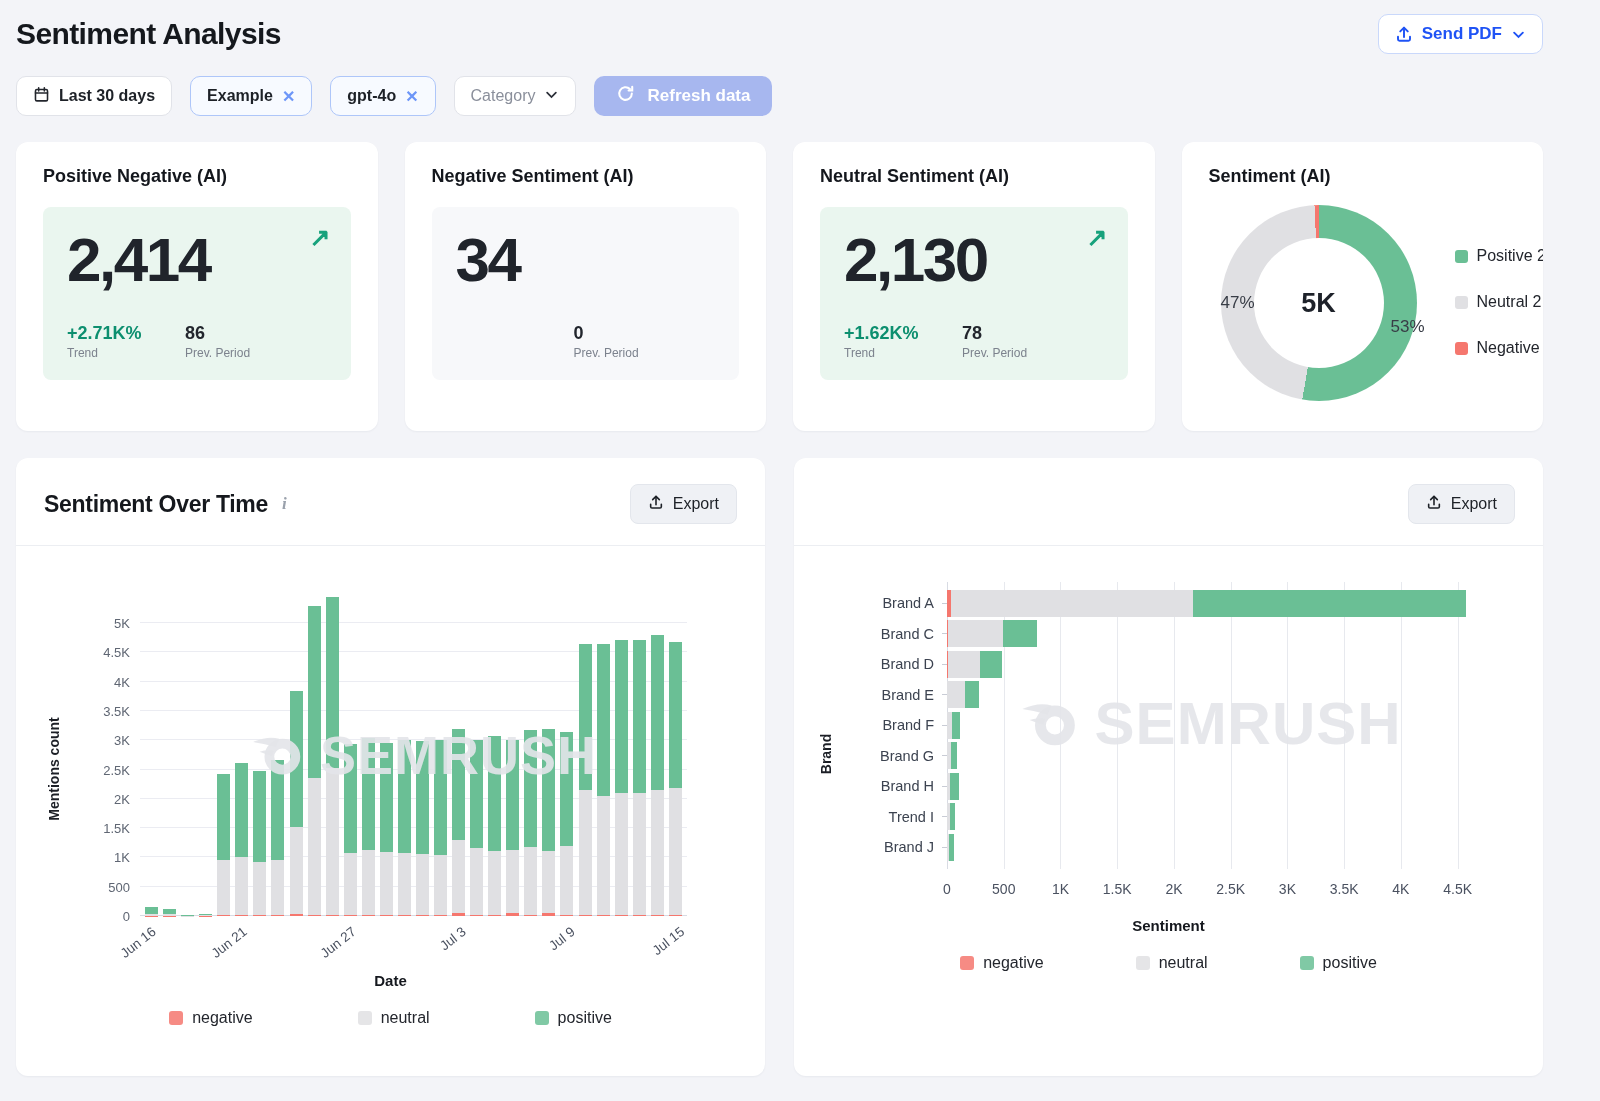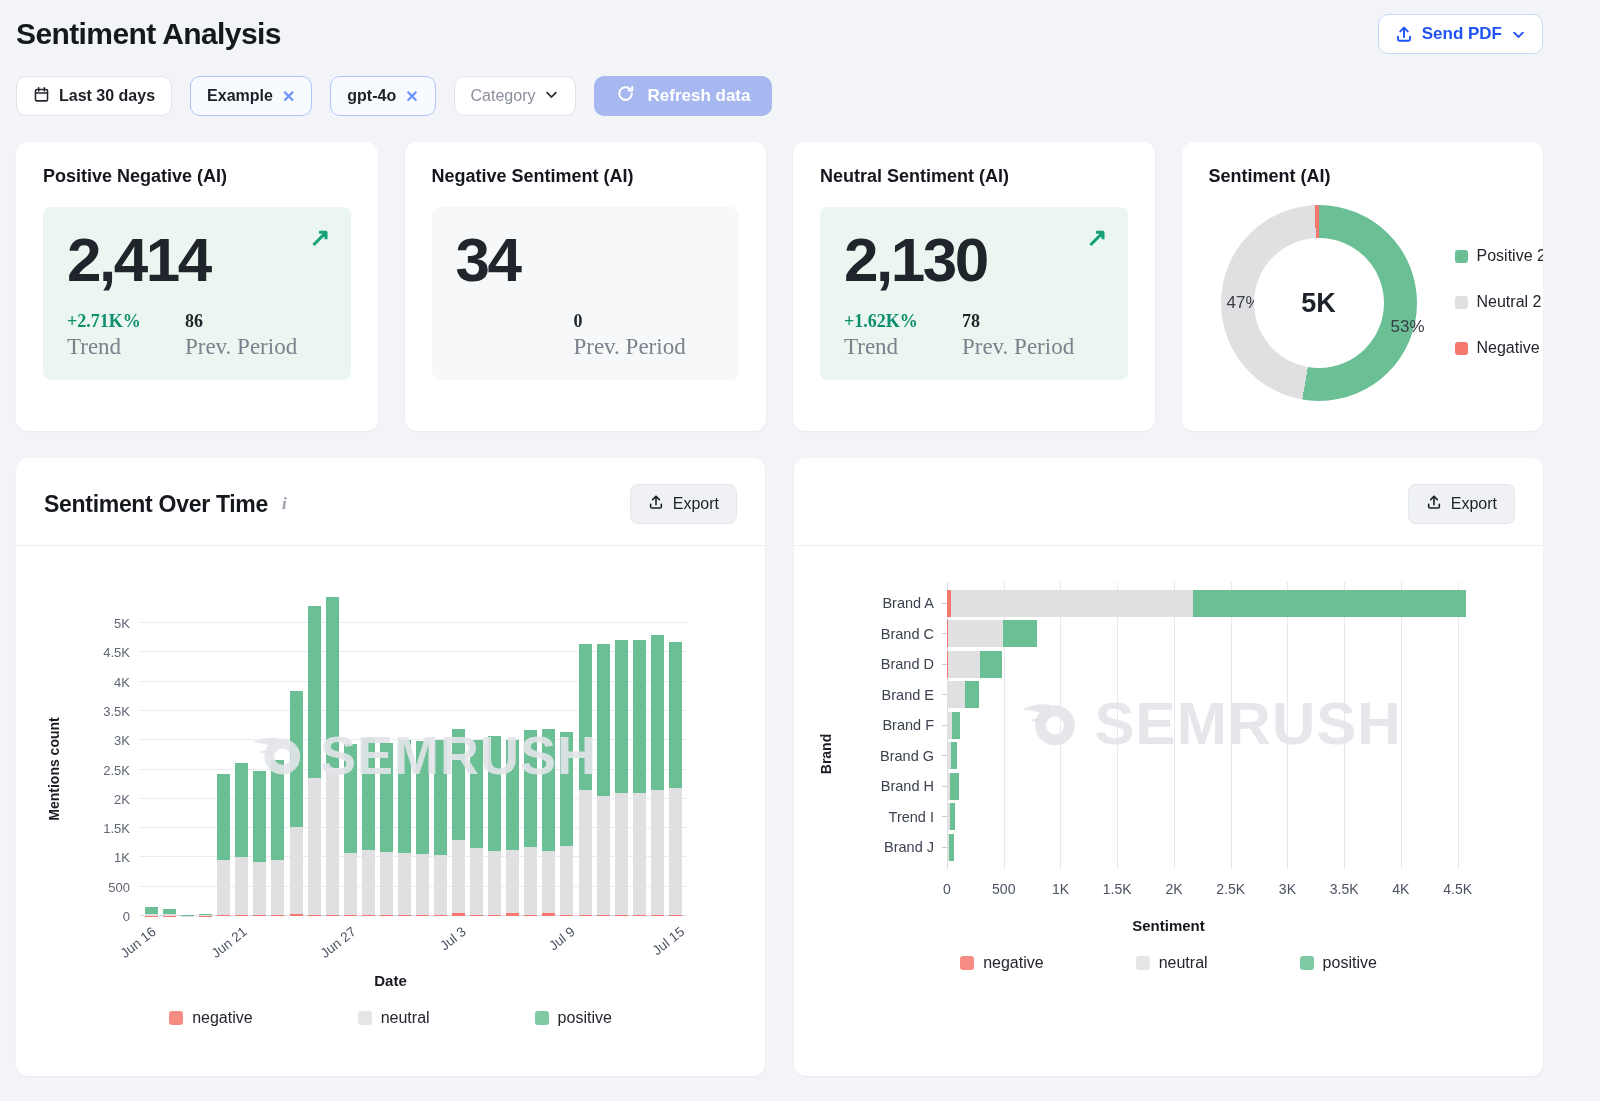--- a/index.html
+++ b/index.html
@@ -43,37 +43,37 @@
   .card {
     background:#fff; border-radius:12px; box-shadow:0 1px 2px rgba(25,30,50,.05);
   }
   .kpi { height:289px; padding:24px 27px; }
   .kpi-title { font-size:18px; font-weight:700; color:#14171d; }
   .panel { margin-top:20px; height:173px; border-radius:8px; padding:18px 24px; position:relative; }
   .panel.green { background:#eaf6ef; }
   .panel.gray  { background:#f7f8fa; }
   .panel .arrow { position:absolute; top:16px; right:20px; color:#17a27c; font-size:25px; font-weight:700; }
   .panel .val { font-size:62px; font-weight:800; letter-spacing:-2.5px; color:#20242b; line-height:1.0; margin-top:4px; }
-  .panel .stats { margin-top:20px; display:grid; grid-template-columns:1fr 1.2fr;font-family:Liberation Serif, serif; }
+  .panel .stats { margin-top:32px; display:grid; grid-template-columns:1fr 1.2fr; }
   .stat .top { font-size:18px; font-weight:700; color:#22262d; }
   .stat .top.green { color:#0d8f6f; }
-  .stat .sub { font-size:23px; color:#7c828d; margin-top:2px; }
+  .stat .sub { font-size:12px; color:#7c828d; margin-top:2px; }
   .stat.col2 { grid-column:2; }
 
   
   .kpi.donut-card { overflow:hidden; position:relative; }
   .donut-body { display:flex; margin-top:18px; }
   .donut { width:196px; height:196px; border-radius:50%; position:relative; margin-left:12px; flex:none; }
   .donut-hole {
     position:absolute; inset:33px; border-radius:50%; background:#fff;
     display:flex; align-items:center; justify-content:center;
     font-size:27px; font-weight:800; color:#1e222a;
   }
   .donut-pct { position:absolute; font-size:17px; color:#383d46; }
-  .donut-pct.left  { left:6px;  top:88px; }
+  .donut-pct.left  { left:0;  top:88px; }
   .donut-pct.right { right:-8px; top:112px; }
   .donut-legend { margin-left:38px; padding-top:42px; display:flex; flex-direction:column; gap:28px; width:160px; }
   .lg-item { display:flex; align-items:center; gap:9px; font-size:16px; color:#23262d; white-space:nowrap; }
   .lg-sq { width:13px; height:13px; border-radius:3px; flex:none; opacity:.85; }
 
   
   .charts { margin-top:27px; display:grid; grid-template-columns:1fr 1fr; gap:29px; }
   .chart-card { height:618px; overflow:hidden; }
   .ch-hdr { display:flex; align-items:center; padding:26px 28px 21px; border-bottom:1px solid #eceef2; }
   .ch-title { font-size:23px; font-weight:800; color:#15181d; letter-spacing:-0.3px; }

